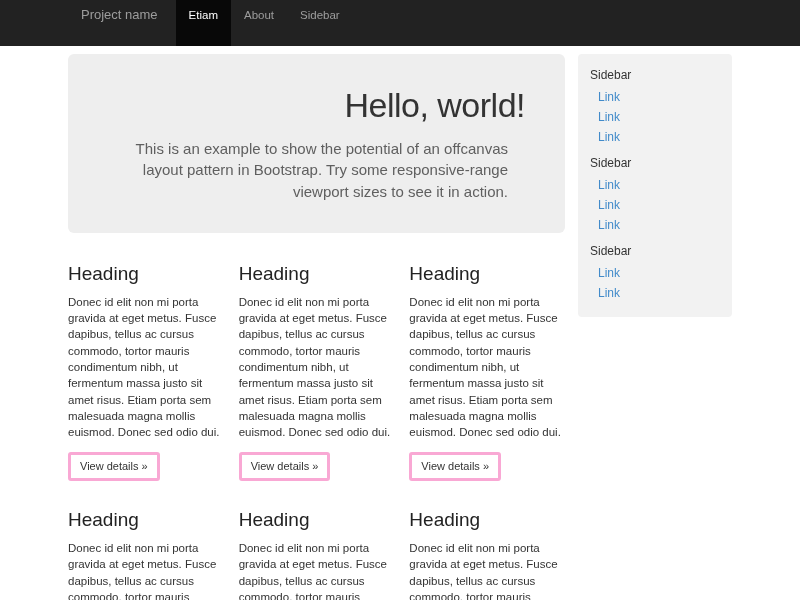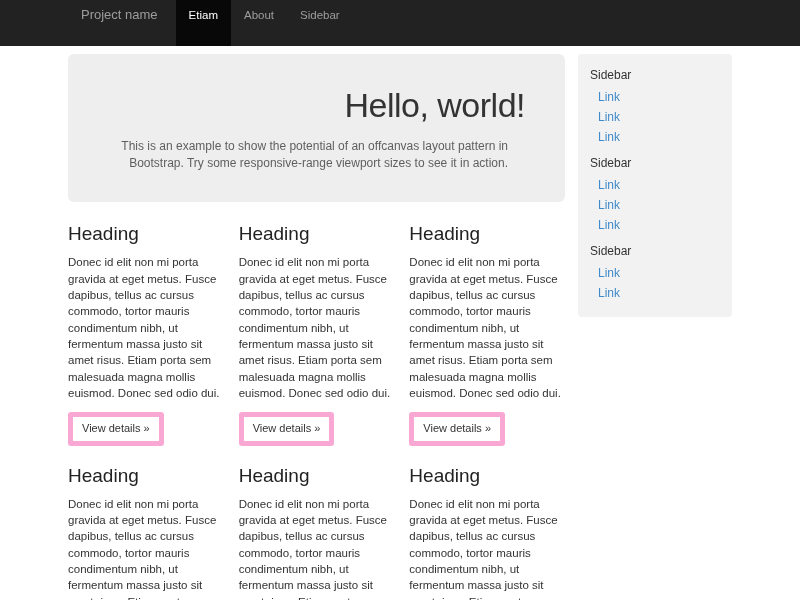--- a/index.html
+++ b/index.html
@@ -32,32 +32,32 @@
   
   .jumbotron {
     background: #eeeeee; border-radius: 6px;
     padding: 34px 40px 30px 40px; margin-bottom: 14px; text-align: right;
   }
   .jumbotron h1 {
     font-size: 34px; font-weight: 500; color: #333333;
     margin-bottom: 14px; letter-spacing: -0.5px; line-height: 1.05;
   }
   .jumbotron p {
-    font-size: 12px; color: #5f5f5f; line-height: 1.45;
+    font-size: 15px; color: #5f5f5f; line-height: 1.45;
     max-width: 400px;
   }
 
   
   .cards-row { display: flex; gap: 15px; margin-bottom: 12px; }
-  .card { flex: 1 1 0; min-width: 0; }
+  .card { flex: 1 1 0; min-width: 0; margin-top: 9px; }
   .card h2 { font-size: 19px; font-weight: 500; color: #222222; margin: 8px 0 9px 0; line-height: 1.1; }
   .card p { font-size: 11.5px; line-height: 1.42; color: #333333; margin-bottom: 11px; }
   .btn {
     display: inline-block; font-family: inherit; font-size: 11px; color: #333333;
-    background: #ffffff; border: 5px solid #f9a8d4; border-radius: 3px;
+    background: #ffffff; border: 3px solid #f9a8d4; border-radius: 3px;
     padding: 4px 9px; cursor: pointer; line-height: 1.4;
   }
 
   
   .sidebar {
     flex: 0 0 154px; width: 154px;
     background: #f2f2f2; border-radius: 4px;
     padding: 13px 12px 14px 12px;
   }
   .sidebar-group { margin-bottom: 8px; }

